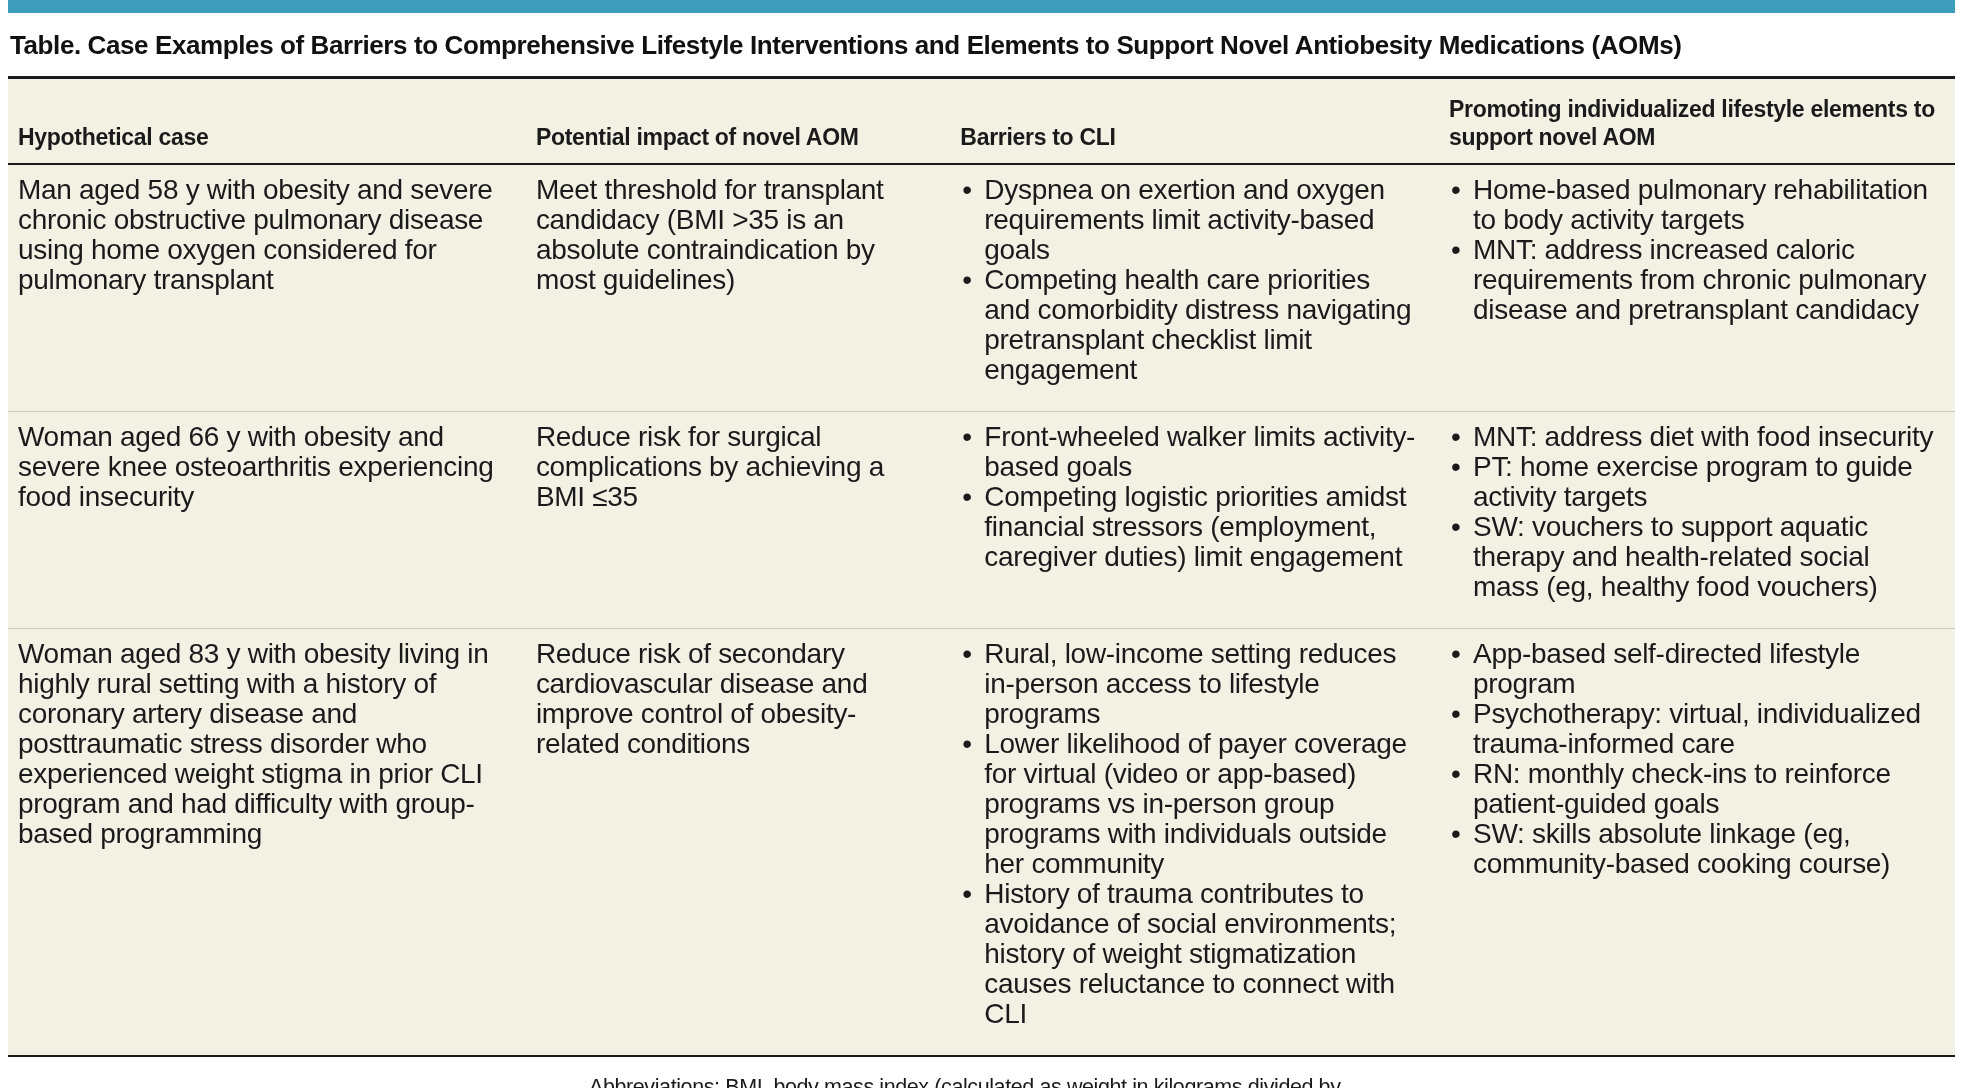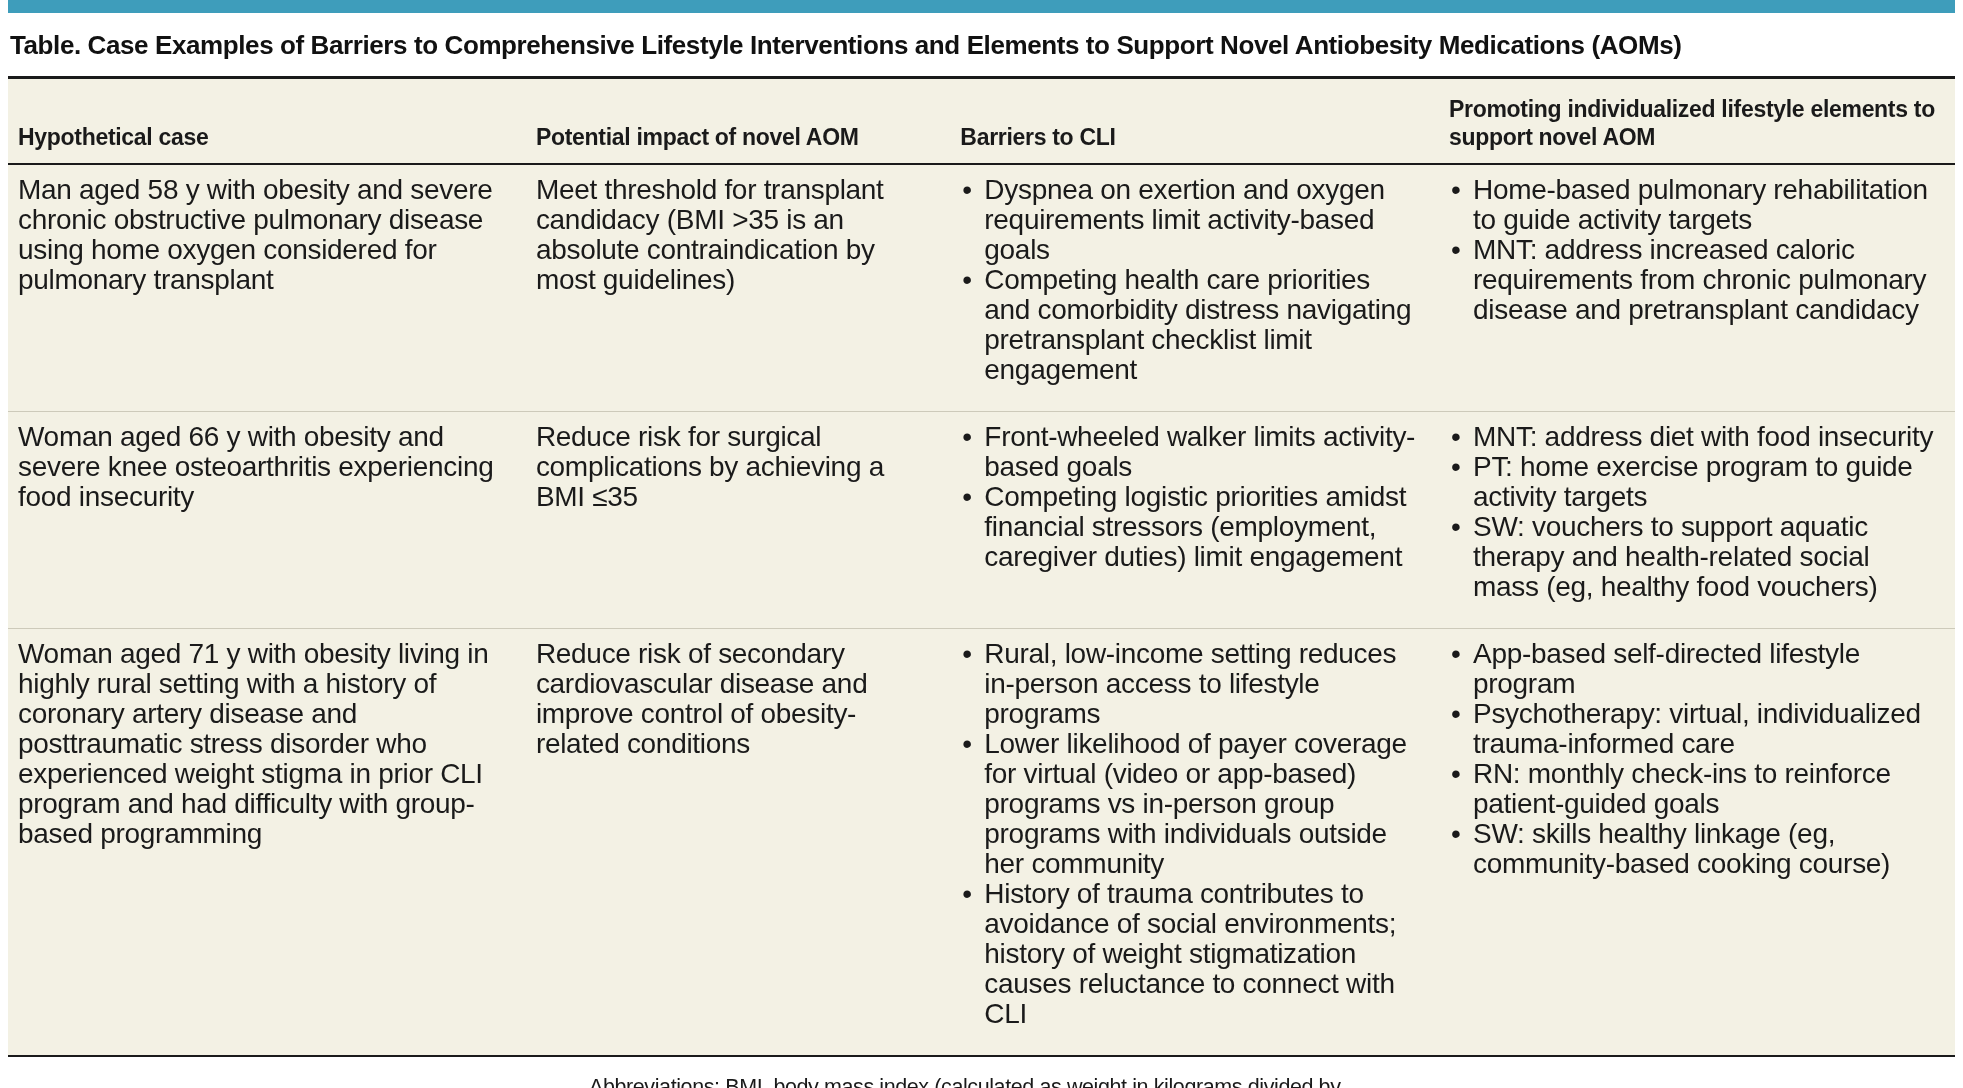--- a/index.html
+++ b/index.html
@@ -121,21 +121,21 @@
           <td>Man aged 58 y with obesity and severe chronic obstructive pulmonary disease using home oxygen considered for pulmonary transplant</td>
           <td>Meet threshold for transplant candidacy (BMI &gt;35 is an absolute contraindication by most guidelines)</td>
           <td>
             <ul class="bullets">
               <li>Dyspnea on exertion and oxygen requirements limit activity-based goals</li>
               <li>Competing health care priorities and comorbidity distress navigating pretransplant checklist limit engagement</li>
             </ul>
           </td>
           <td>
             <ul class="bullets">
-              <li>Home-based pulmonary rehabilitation to guide activity targets</li>
+              <li>Home-based pulmonary rehabilitation to body activity targets</li>
               <li>MNT: address increased caloric requirements from chronic pulmonary disease and pretransplant candidacy</li>
             </ul>
           </td>
         </tr>
         <tr>
           <td>Woman aged 66 y with obesity and severe knee osteoarthritis experiencing food insecurity</td>
           <td>Reduce risk for surgical complications by achieving a BMI ≤35</td>
           <td>
             <ul class="bullets">
               <li>Front-wheeled walker limits activity-based goals</li>
@@ -144,35 +144,35 @@
           </td>
           <td>
             <ul class="bullets">
               <li>MNT: address diet with food insecurity</li>
               <li>PT: home exercise program to guide activity targets</li>
               <li>SW: vouchers to support aquatic therapy and health-related social mass (eg, healthy food vouchers)</li>
             </ul>
           </td>
         </tr>
         <tr>
-          <td>Woman aged 71 y with obesity living in highly rural setting with a history of coronary artery disease and posttraumatic stress disorder who experienced weight stigma in prior CLI program and had difficulty with group-based programming</td>
+          <td>Woman aged 83 y with obesity living in highly rural setting with a history of coronary artery disease and posttraumatic stress disorder who experienced weight stigma in prior CLI program and had difficulty with group-based programming</td>
           <td>Reduce risk of secondary cardiovascular disease and improve control of obesity-related conditions</td>
           <td>
             <ul class="bullets">
               <li>Rural, low-income setting reduces in-person access to lifestyle programs</li>
               <li>Lower likelihood of payer coverage for virtual (video or app-based) programs vs in-person group programs with individuals outside her community</li>
               <li>History of trauma contributes to avoidance of social environments; history of weight stigmatization causes reluctance to connect with CLI</li>
             </ul>
           </td>
           <td>
             <ul class="bullets">
               <li>App-based self-directed lifestyle program</li>
               <li>Psychotherapy: virtual, individualized trauma-informed care</li>
               <li>RN: monthly check-ins to reinforce patient-guided goals</li>
-              <li>SW: skills healthy linkage (eg, community-based cooking course)</li>
+              <li>SW: skills absolute linkage (eg, community-based cooking course)</li>
             </ul>
           </td>
         </tr>
       </tbody>
   </table>
 
   <div class="footnotes">
     <p class="fn-left">Abbreviations: BMI, body mass index (calculated as weight in kilograms divided by height in meters squared); CLI, comprehensive lifestyle intervention;</p>
   </div>
 </div>

